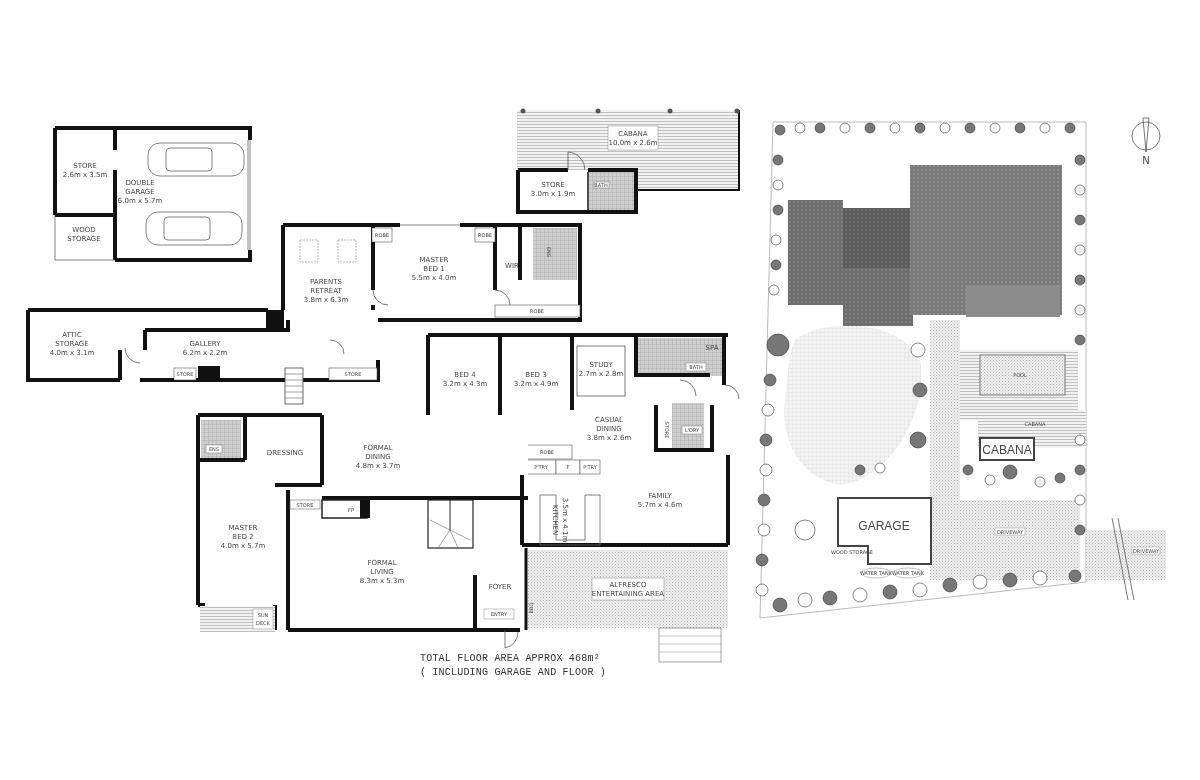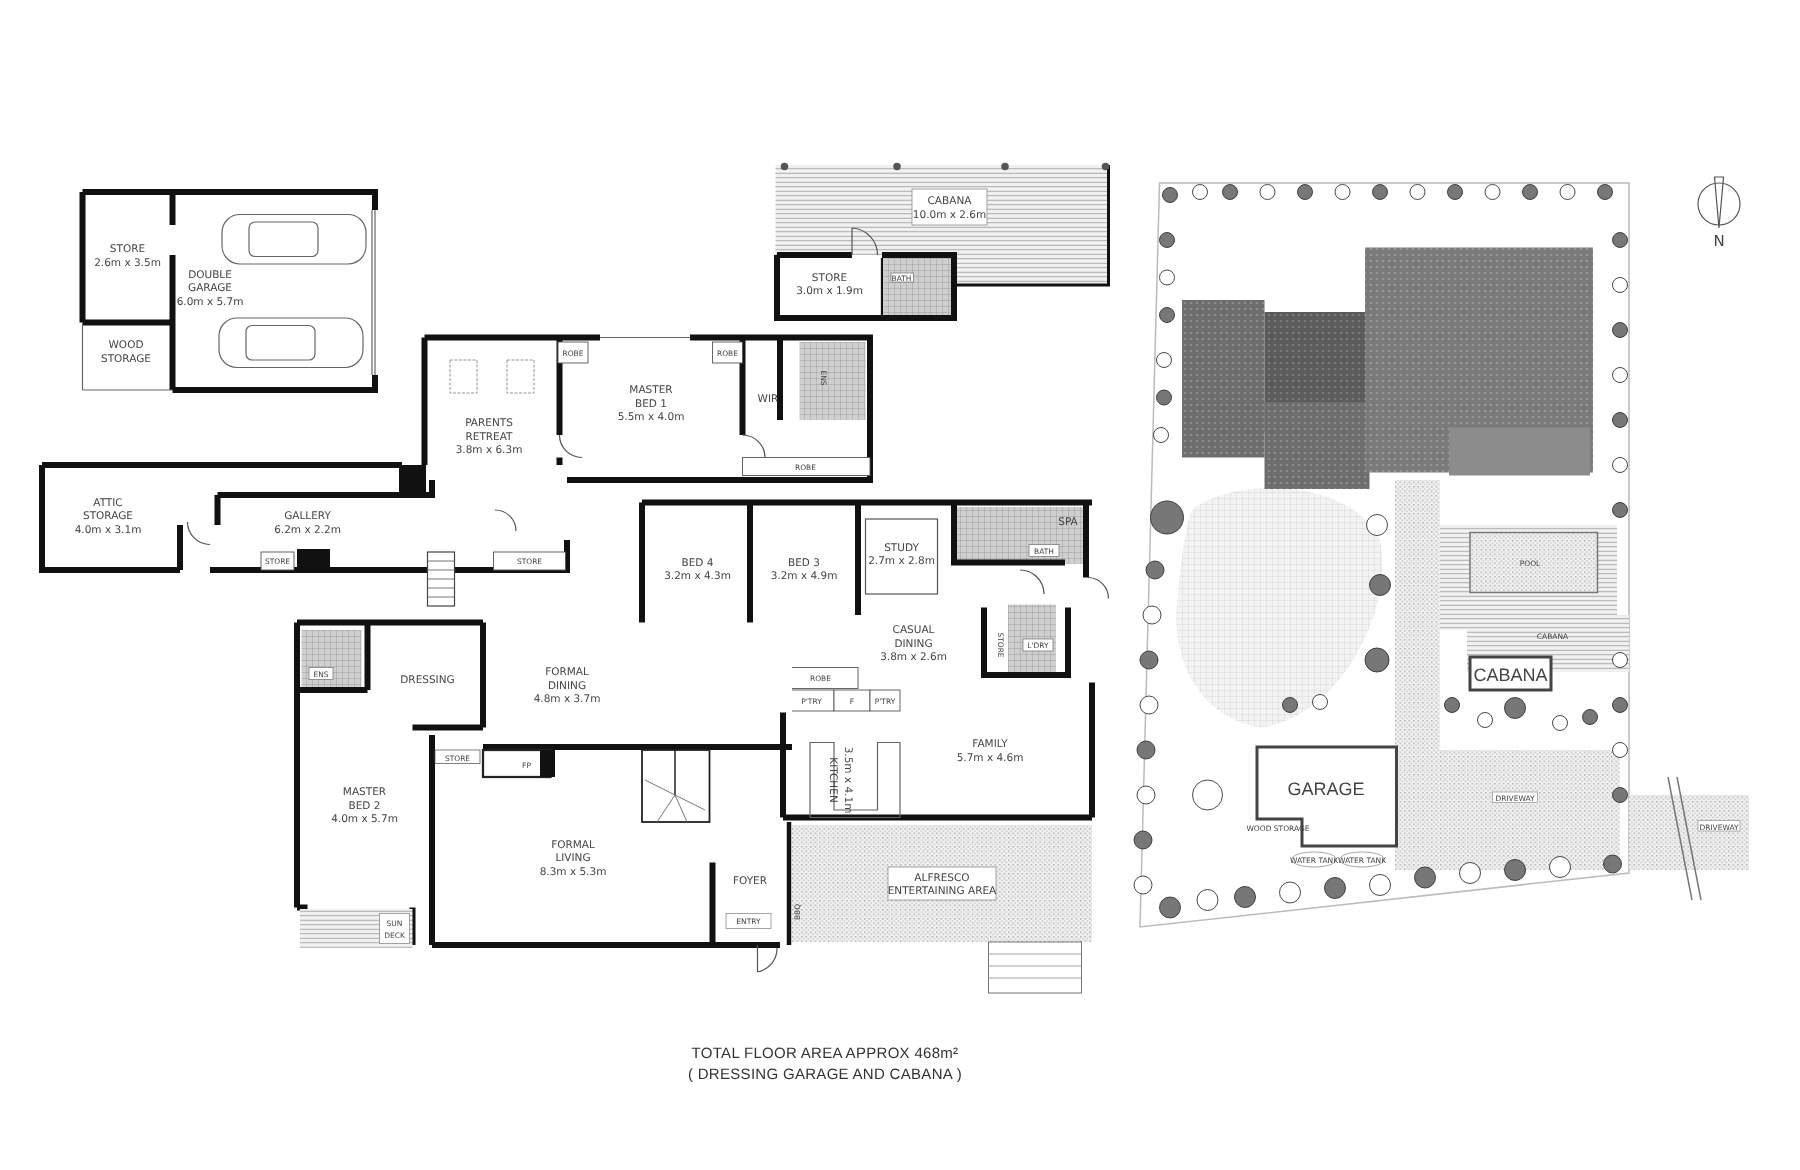--- a/index.html
+++ b/index.html
@@ -9,22 +9,22 @@
   .lbl { font-family: "DejaVu Sans", sans-serif; font-size: 7px; fill: #444; text-anchor: middle; }
   .lbl-sm { font-family: "DejaVu Sans", sans-serif; font-size: 5px; fill: #444; text-anchor: middle; }
   .lbl-site { font-family: "Liberation Sans", sans-serif; font-size: 12px; fill: #444; text-anchor: middle; }
   .wall { fill: none; stroke: #111; stroke-width: 4; }
   .wall-t { fill: none; stroke: #111; stroke-width: 2; }
   .thin { fill: none; stroke: #666; stroke-width: 0.8; }
   .door { fill: none; stroke: #555; stroke-width: 0.8; }
   .wet { fill: url(#tile); }
   .deck { fill: url(#deck); }
   .grid { fill: url(#dots); }
-  .footnote { position: absolute; left: 420px; top: 652px; width: 260px; text-align: center;
-              font-family: Liberation Sans, sans-serif; font-size: 10px; color: #333; line-height: 14px; letter-spacing: 0.2px; margin-top: 44px; }
+  .footnote { position: absolute; left: 420px; top: 652px; width: 260px; 
+              font-family: Liberation Mono, monospace; font-size: 10px; color: #333; line-height: 14px; letter-spacing: 0.2px; }
 </style>
 </head>
 <body>
 
 <svg width="1200" height="780" viewBox="0 0 1200 780">
   <defs>
     <pattern id="tile" width="4" height="4" patternUnits="userSpaceOnUse">
       <rect width="4" height="4" fill="#cfcfcf"></rect>
       <path d="M0 0H4M0 0V4" stroke="#9a9a9a" stroke-width="0.6"></path>
     </pattern>
@@ -345,14 +345,14 @@
     <g>
       <circle cx="1146" cy="136" r="14" fill="none" stroke="#555" stroke-width="0.8"></circle>
       <path d="M1143 118H1149L1146 152Z" fill="none" stroke="#555" stroke-width="0.8"></path>
       <text x="1146" y="164" font-family="DejaVu Sans, sans-serif" font-size="10" fill="#444" text-anchor="middle">N</text>
     </g>
   </g>
 </svg>
 
 <div class="footnote">
   <div>TOTAL FLOOR AREA APPROX  468m²</div>
-  <div>( DRESSING GARAGE AND CABANA )</div>
+  <div>( INCLUDING GARAGE AND FLOOR )</div>
 </div>
 
 </body></html>

